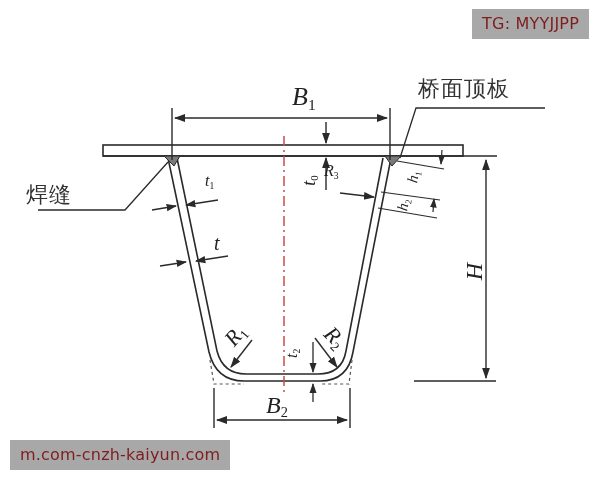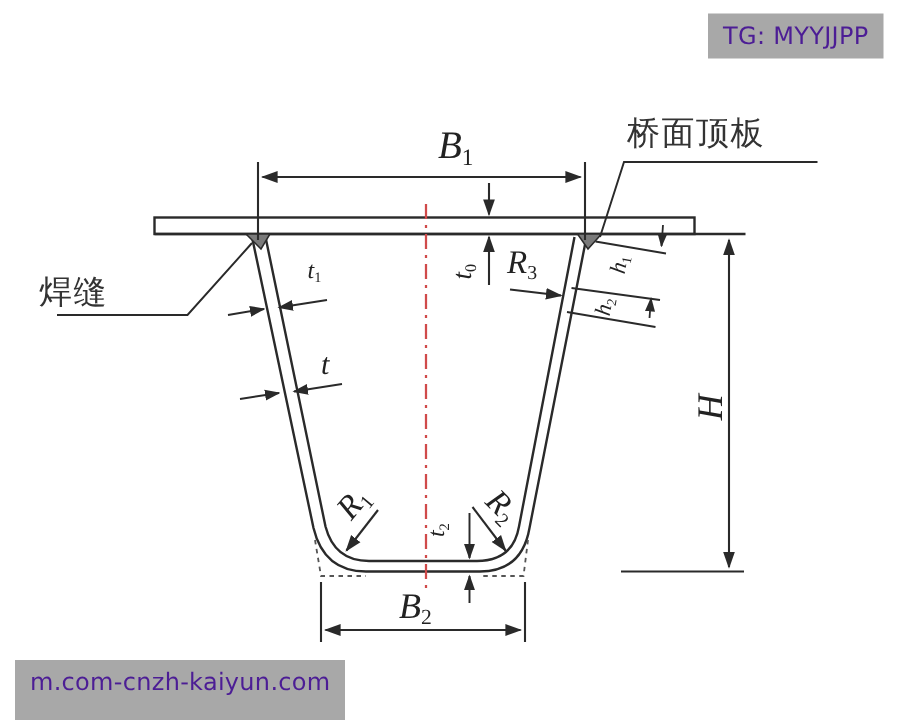--- a/index.html
+++ b/index.html
@@ -1,20 +1,20 @@
 <!DOCTYPE html>
 <html><head>
   <meta charset="utf-8">
   <style>
     html, body { margin: 0; padding: 0; background: #ffffff; }
     body { width: 600px; height: 480px; position: relative; overflow: hidden; font-family: "Liberation Sans", sans-serif; }
     .canvas { position: absolute; left: 0; top: 0; width: 600px; height: 480px; }
-    .wm { position: absolute; background: #a8a8a8; color: #4c1d95; font-family: "DejaVu Sans", sans-serif; font-size: 16px; line-height: 30px; padding: 0 10px; letter-spacing: 0.2px; }
+    .wm { position: absolute; background: #a8a8a8; color: #7f1d1d; font-family: "DejaVu Sans", sans-serif; font-size: 16px; line-height: 30px; padding: 0 10px; letter-spacing: 0.2px; }
     .wm-top { right: 11px; top: 9px; height: 30px; }
-    .wm-bottom { left: 10px; top: 440px; height: 40px; }
+    .wm-bottom { left: 10px; top: 440px; height: 30px; }
     .lbl { position: absolute; font-family: "Liberation Serif", serif; font-style: italic; color: #222; }
     .cn { position: absolute; font-family: Liberation Sans, sans-serif; color: #333; font-size: 22px; letter-spacing: 1px; }
     .sub { font-size: 0.6em; vertical-align: -0.3em; font-style: normal; }
   </style>
 </head>
 <body>
 
 <svg class="canvas" viewBox="0 0 600 480" xmlns="http://www.w3.org/2000/svg">
   <defs>
     <marker id="arr" viewBox="0 0 10 10" refX="9" refY="5" markerWidth="8" markerHeight="8" orient="auto-start-reverse">
@@ -105,20 +105,20 @@
 <div class="cn" style="left:418px; top:74px;">桥面顶板</div>
 <div class="cn" style="left:26px; top:180px;">焊缝</div>
 
 <div class="lbl" style="left:268px; top:82px; font-size:26px;margin-left:24px;"><span>B</span><span class="sub">1</span></div>
 <div class="lbl" style="left:266px; top:392px; font-size:24px;text-align:center;"><span>B</span><span class="sub">2</span></div>
 <div class="lbl" style="left:466px; top:258px; font-size:24px; transform:rotate(-90deg);"><span>H</span></div>
 <div class="lbl" style="left:304px; top:170px; font-size:18px; transform:rotate(-90deg);"><span>t</span><span class="sub">0</span></div>
 <div class="lbl" style="left:205px; top:172px; font-size:16px;"><span>t</span><span class="sub">1</span></div>
 <div class="lbl" style="left:214px; top:232px; font-size:20px;"><span>t</span></div>
 <div class="lbl" style="left:288px; top:344px; font-size:16px; transform:rotate(-90deg);"><span>t</span><span class="sub">2</span></div>
-<div class="lbl" style="left:338px; top:162px; font-size:22px;"><span>R</span><span class="sub">3</span></div>
+<div class="lbl" style="left:324px; top:162px; font-size:16px;"><span>R</span><span class="sub">3</span></div>
 <div class="lbl" style="left:226px; top:322px; font-size:22px; transform:rotate(-50deg);"><span>R</span><span class="sub">1</span></div>
 <div class="lbl" style="left:324px; top:324px; font-size:22px; transform:rotate(45deg);"><span>R</span><span class="sub">2</span></div>
 <div class="lbl" style="left:408px; top:168px; font-size:15px; transform:rotate(-80deg);"><span>h</span><span class="sub">1</span></div>
 <div class="lbl" style="left:398px; top:196px; font-size:15px; transform:rotate(-80deg);"><span>h</span><span class="sub">2</span></div>
 
 <div class="wm wm-top">TG: MYYJJPP</div>
 <div class="wm wm-bottom">m.com-cnzh-kaiyun.com</div>
 
 </body></html>

